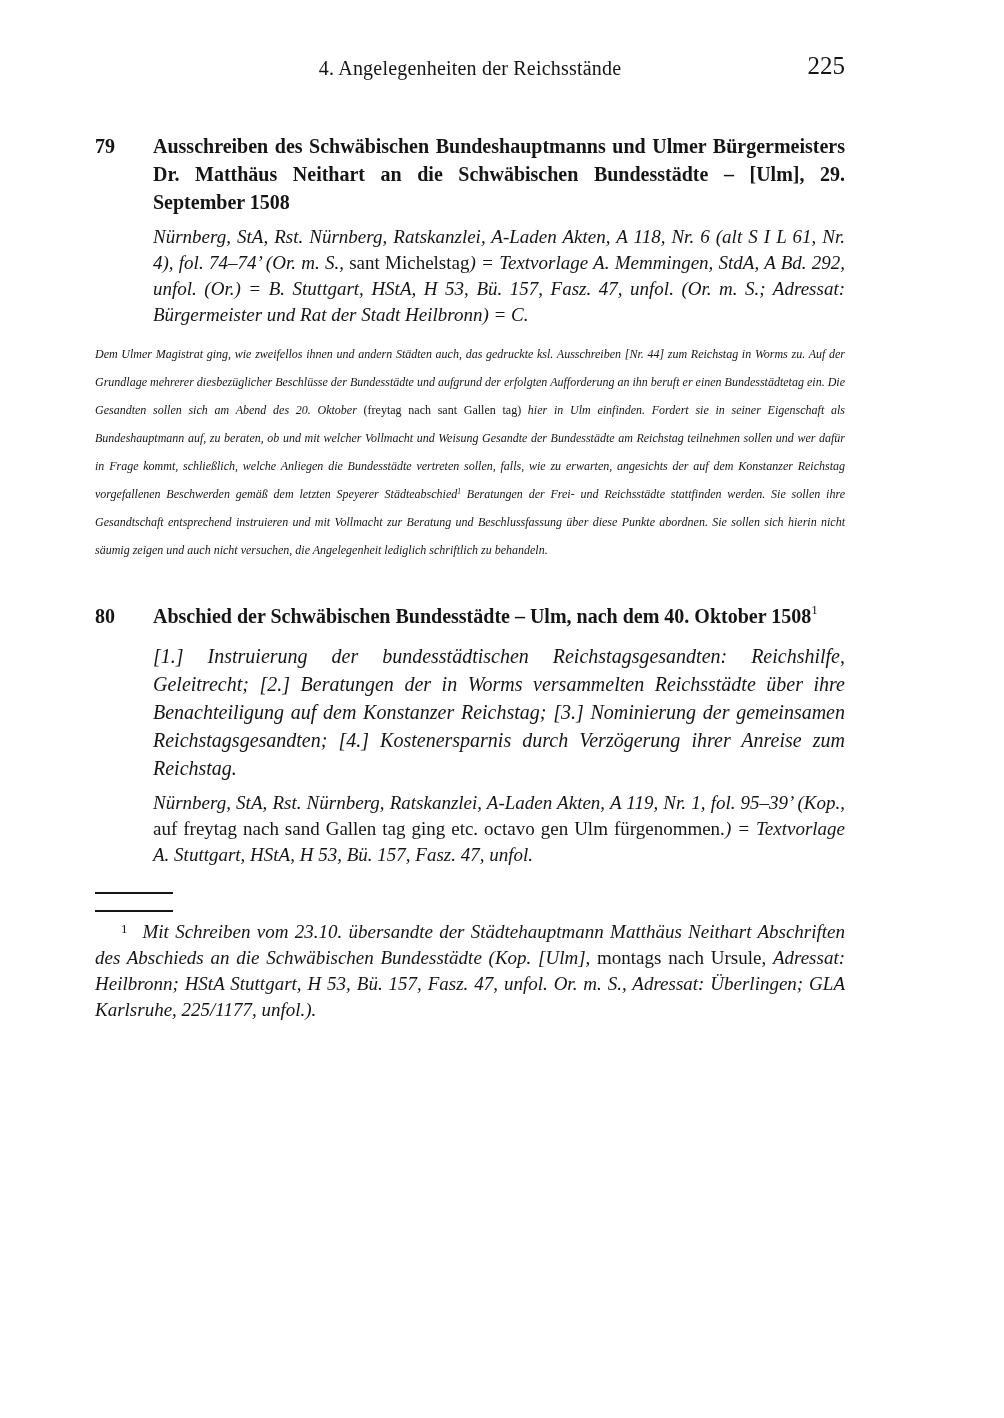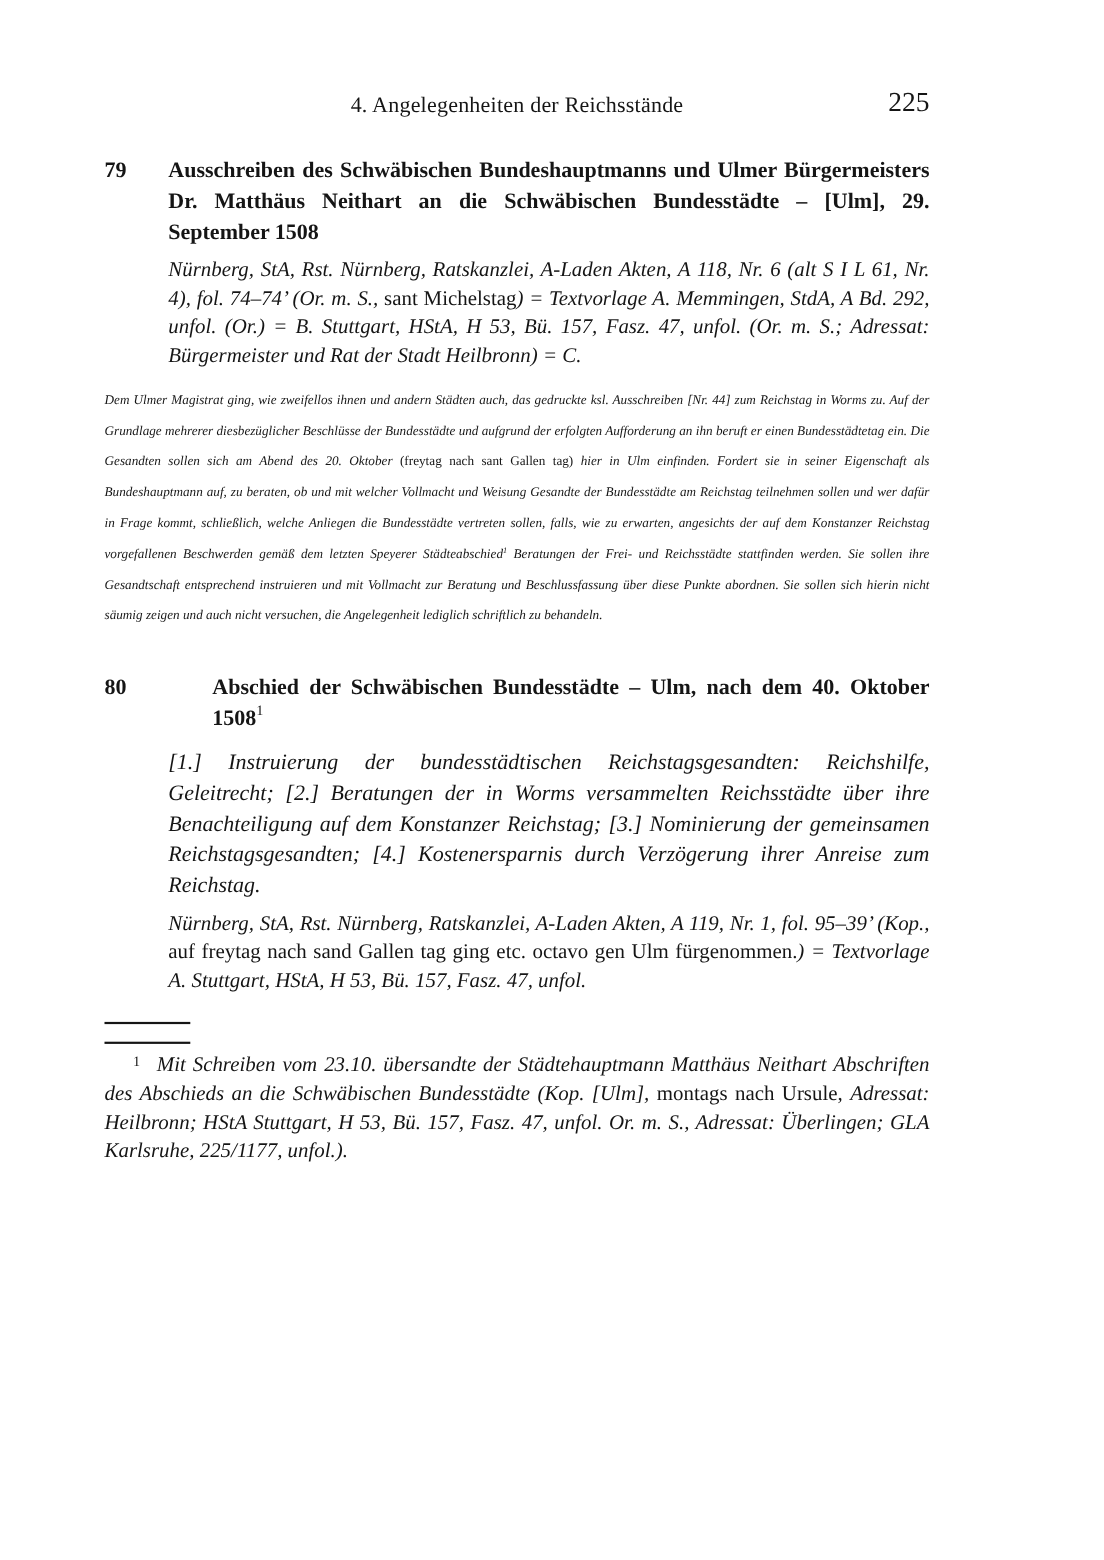--- a/index.html
+++ b/index.html
@@ -11,21 +11,21 @@
     height: 1418px;
     background: #ffffff;
     color: #151515;
     font-family: "Liberation Serif", "DejaVu Serif", serif;
     overflow: hidden;
   }
   .page {
     position: relative;
     width: 750px;
     margin-left: 95px;
-    padding-top: 83px;
+    padding-top: 55px;
     box-sizing: content-box;
   }
   
   .running-head-row {
     position: relative;
     height: 28px;
   }
   .running-head {
     text-align: center;
     font-size: 20px;
@@ -45,22 +45,22 @@
     text-align: center;
     font-size: 24px;
     line-height: 30px;
     font-weight: bold;
   }
   
   .entry {
     display: grid;
     grid-template-columns: 58px 1fr;
   }
-  .entry-79 { margin-top: 30px; }
-  .entry-80 { margin-top: 38px; gap: 40px; }
+  .entry-79 { margin-top: 49px; }
+  .entry-80 { margin-top: 38px; }
   .entry-number {
     font-size: 20px;
     line-height: 28px;
     font-weight: bold;
   }
   .entry-heading {
     font-size: 20px;
     line-height: 28px;
     font-weight: bold;
     text-align: justify;

